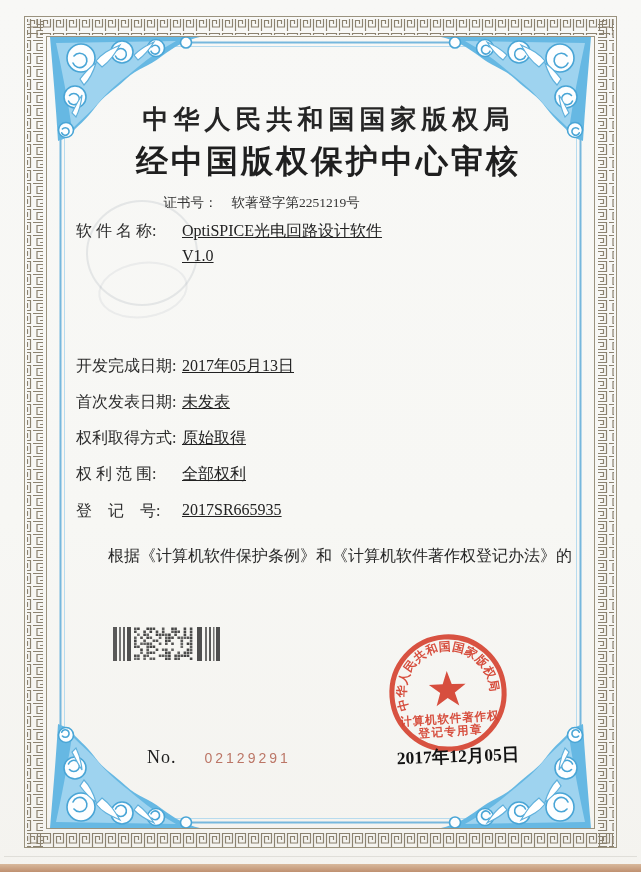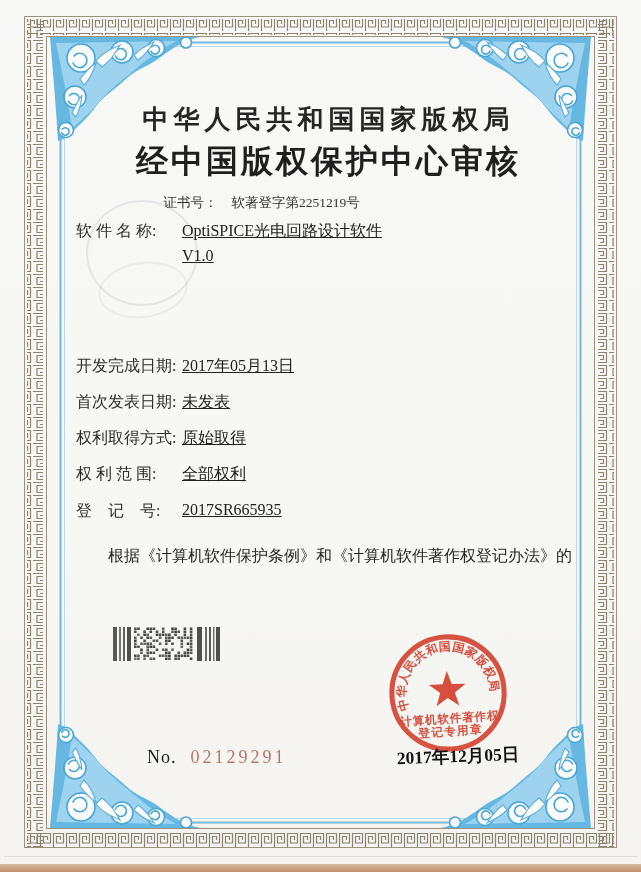--- a/index.html
+++ b/index.html
@@ -28,22 +28,22 @@
   .r1{top:221px;} .r2{top:291px;} .r3{top:356px;} .r4{top:392px;}
   .r5{top:428px;} .r6{top:464px;} .r7{top:501px;}
   
   .statement{top:546px;left:76px;width:486px;font-size:16px;color:#272727;}
   .statement .l1{white-space:nowrap;text-indent:32px;}
   .statement .l2{white-space:nowrap;margin-top:20px;}
   
   .barcode{left:113px;top:627px;}
   .serial{top:747px;left:116px;white-space:nowrap;}
   .serial .no{font-size:18px;color:#1c1c1c;letter-spacing:1px;margin-left:31px;}
-  .serial .num{font-family:Liberation Serif, serif;
-    font-size:18px;letter-spacing:3px;color:#b2604e;margin-left:14px;opacity:.85;}
+  .serial .num{font-family:Liberation Sans, sans-serif;
+    font-size:14px;letter-spacing:3px;color:#b2604e;margin-left:28px;opacity:.85;}
   
   .seal{left:379px;top:624px;width:138px;height:138px;transform:rotate(-4deg);}
   .seal-date{top:744px;left:384px;width:148px;text-align:center;
     font-size:17.5px;font-weight:bold;color:#141414;z-index:5;transform:rotate(-2deg);}
   
   .emboss1{left:86px;top:200px;width:108px;height:102px;border-radius:50%;
     border:2px solid rgba(148,158,168,.20);}
   .emboss2{left:98px;top:262px;width:86px;height:52px;border-radius:50%;
     border:2px solid rgba(148,158,168,.13);transform:rotate(-8deg);}
   

